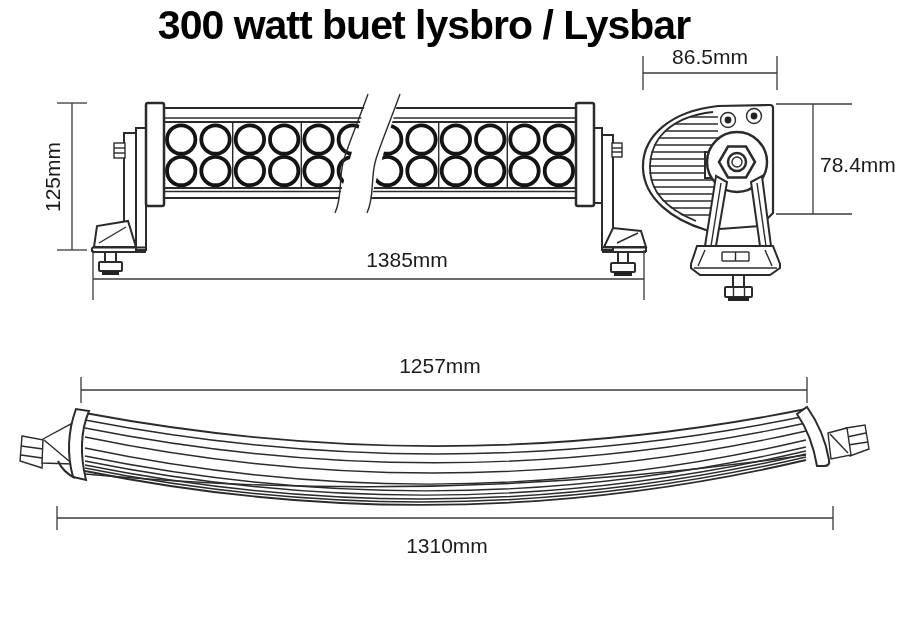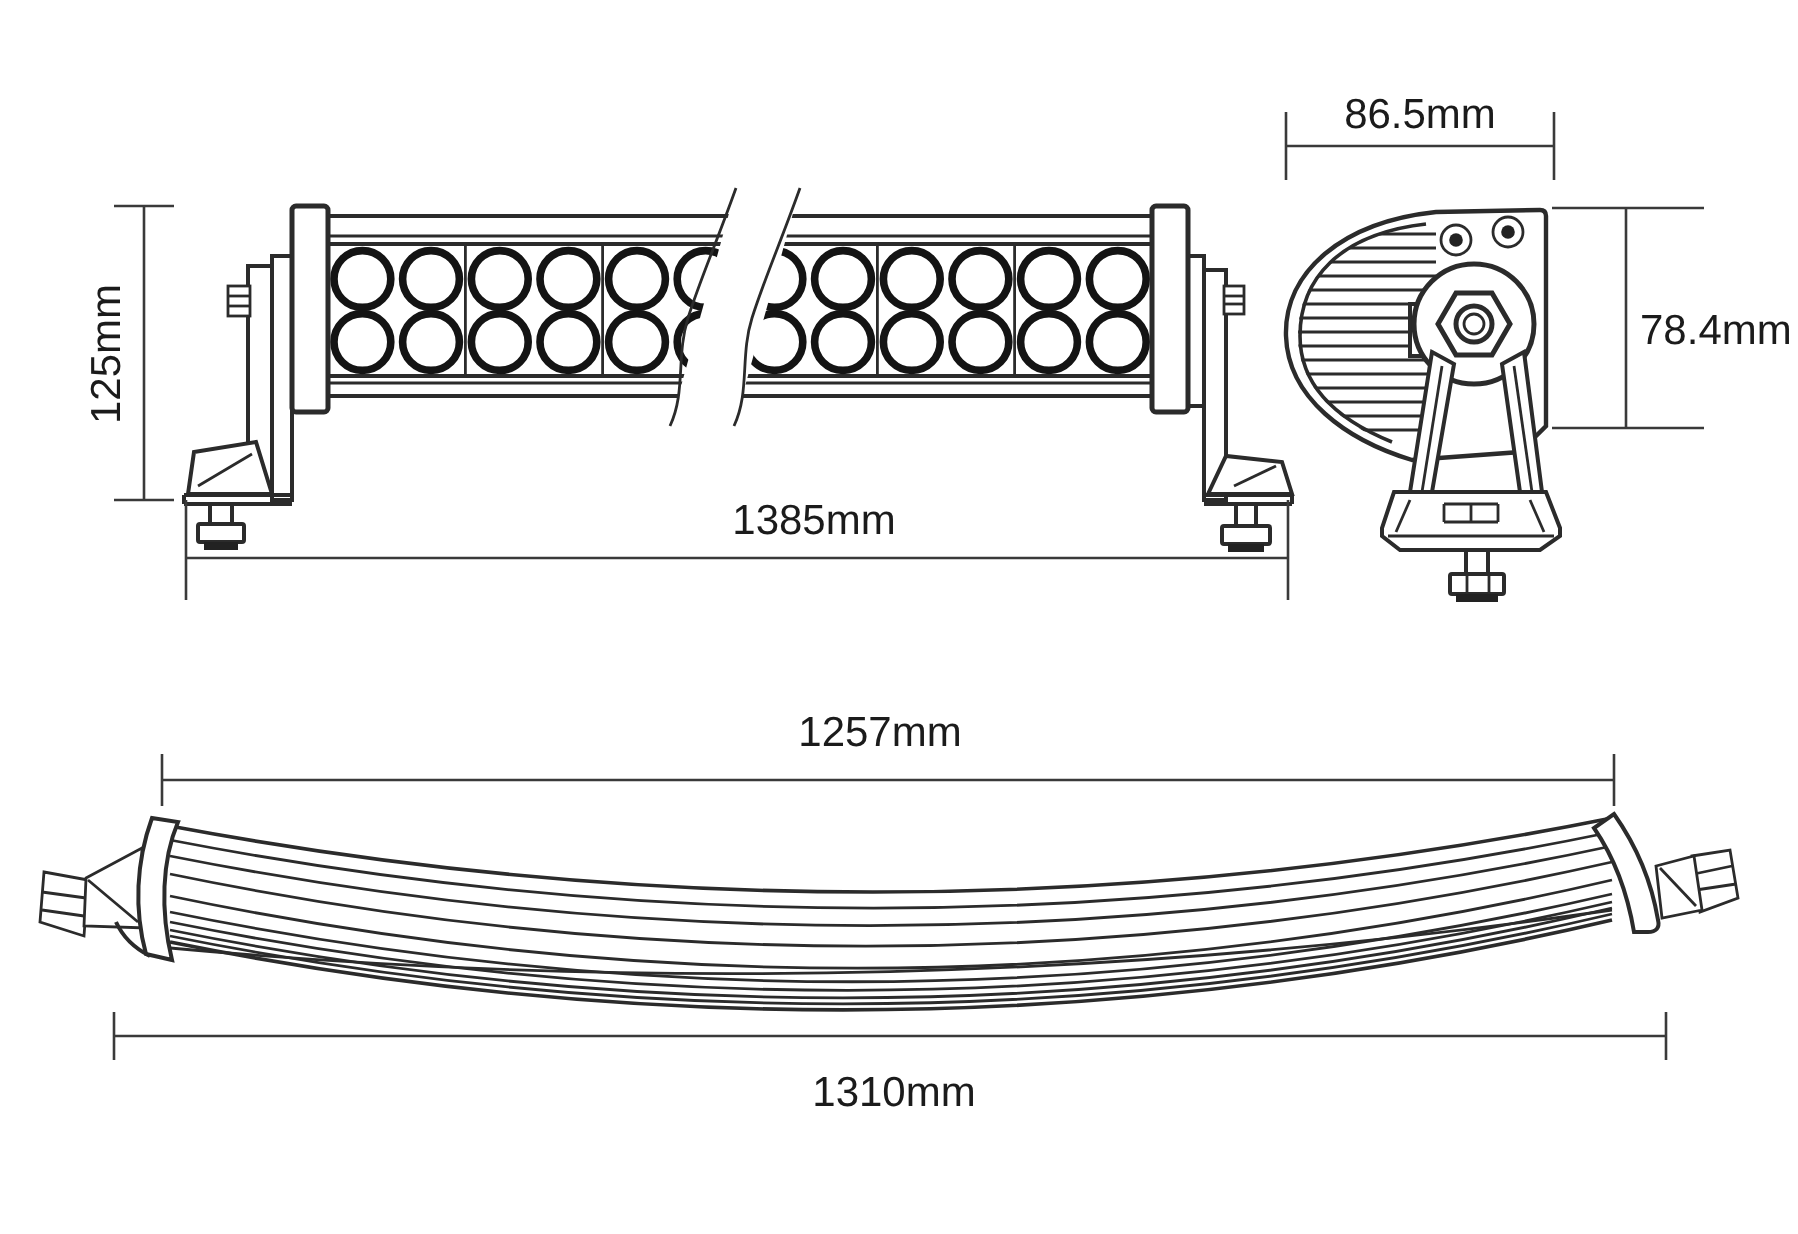--- a/index.html
+++ b/index.html
@@ -13,20 +13,21 @@
   .s1{stroke-width:1.4;} .s2{stroke-width:2;} .s3{stroke-width:2.5;}
   .led{fill:#ffffff;stroke:#141414;stroke-width:3.8;}
   .fin{stroke:#2b2b2b;stroke-width:1.6;}
   .dim{stroke:#3a3a3a;stroke-width:1.3;fill:none;}
   text{font-family:"Liberation Sans","DejaVu Sans",sans-serif;font-size:21px;fill:#1b1b1b;}
 </style>
 </head>
 <body>
 
 <div class="page">
+  <div class="title">300 watt buet lysbro / Lysbar</div>
 
   <svg width="899" height="617" viewBox="0 0 899 617">
     <defs>
       <clipPath id="finClip">
         <path d="M716,112 C668,117 649,140 649,168 C649,194 669,211 697,223 L718,231 L718,112 Z"></path>
       </clipPath>
     </defs>
 
     <g>
 

